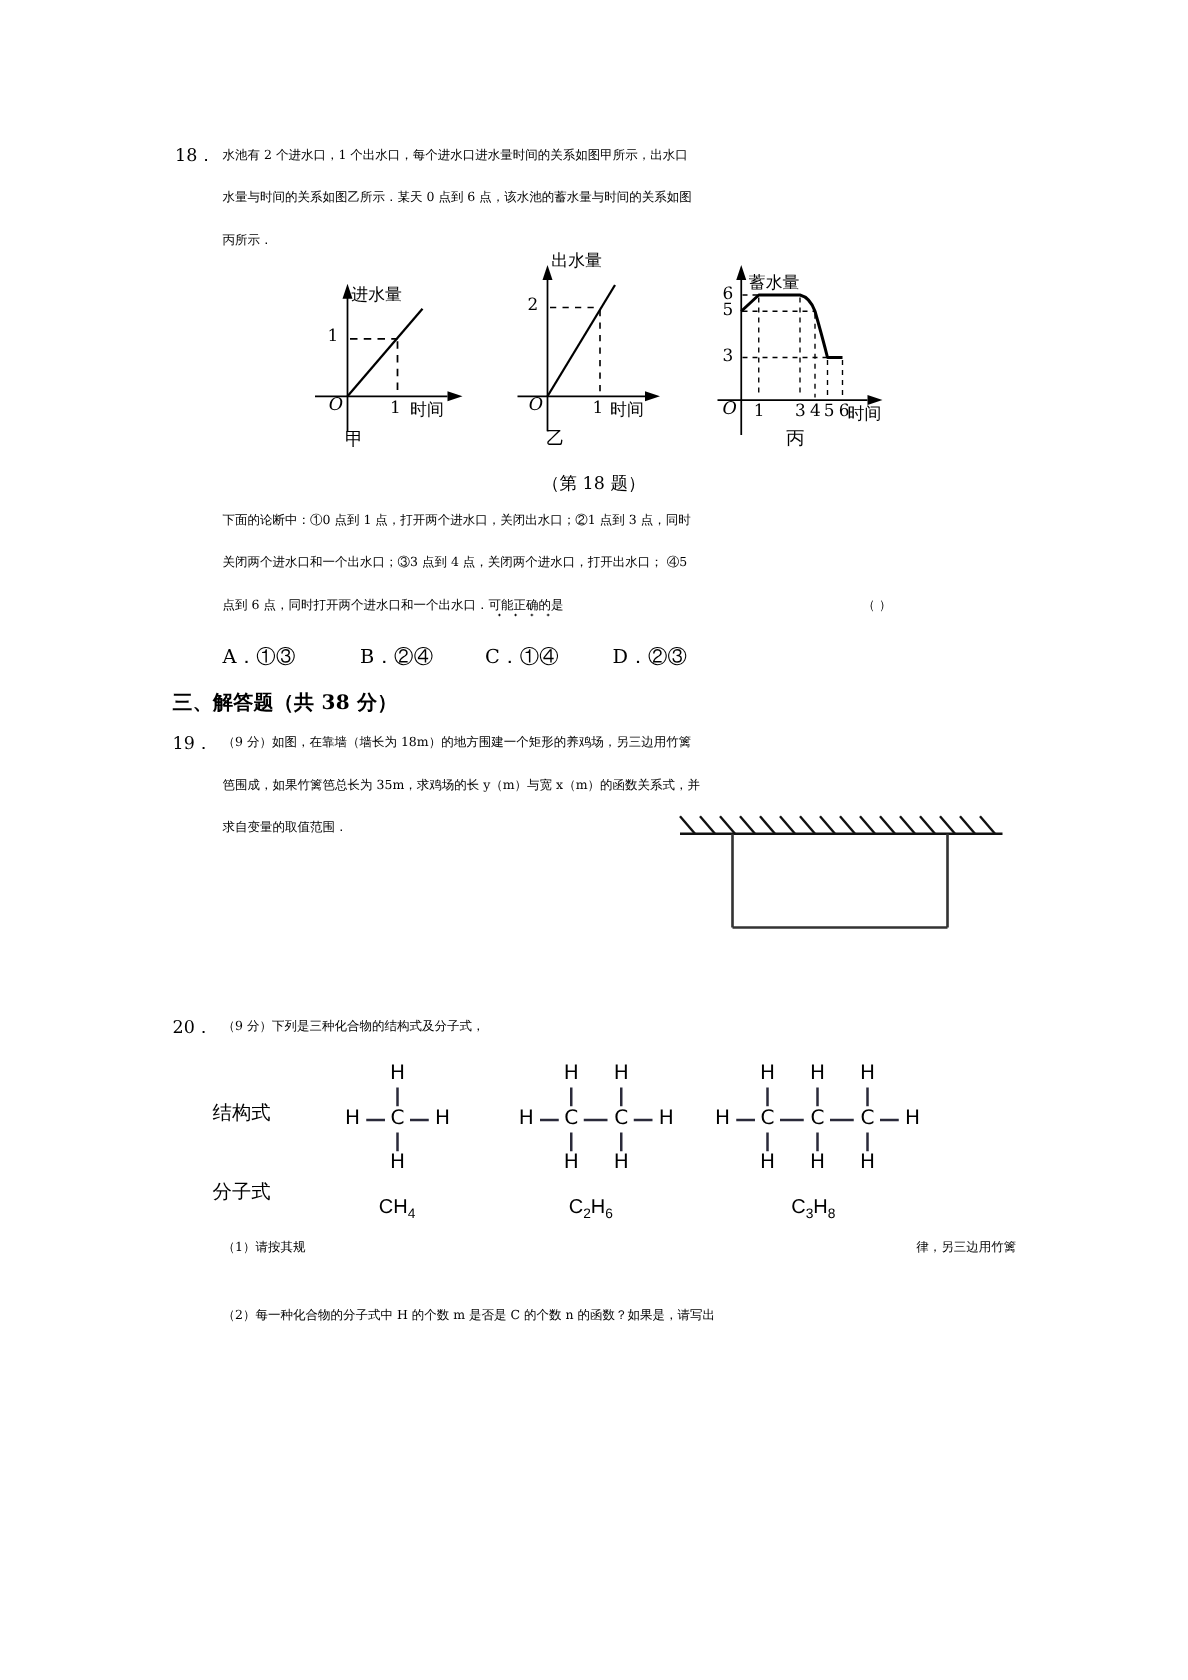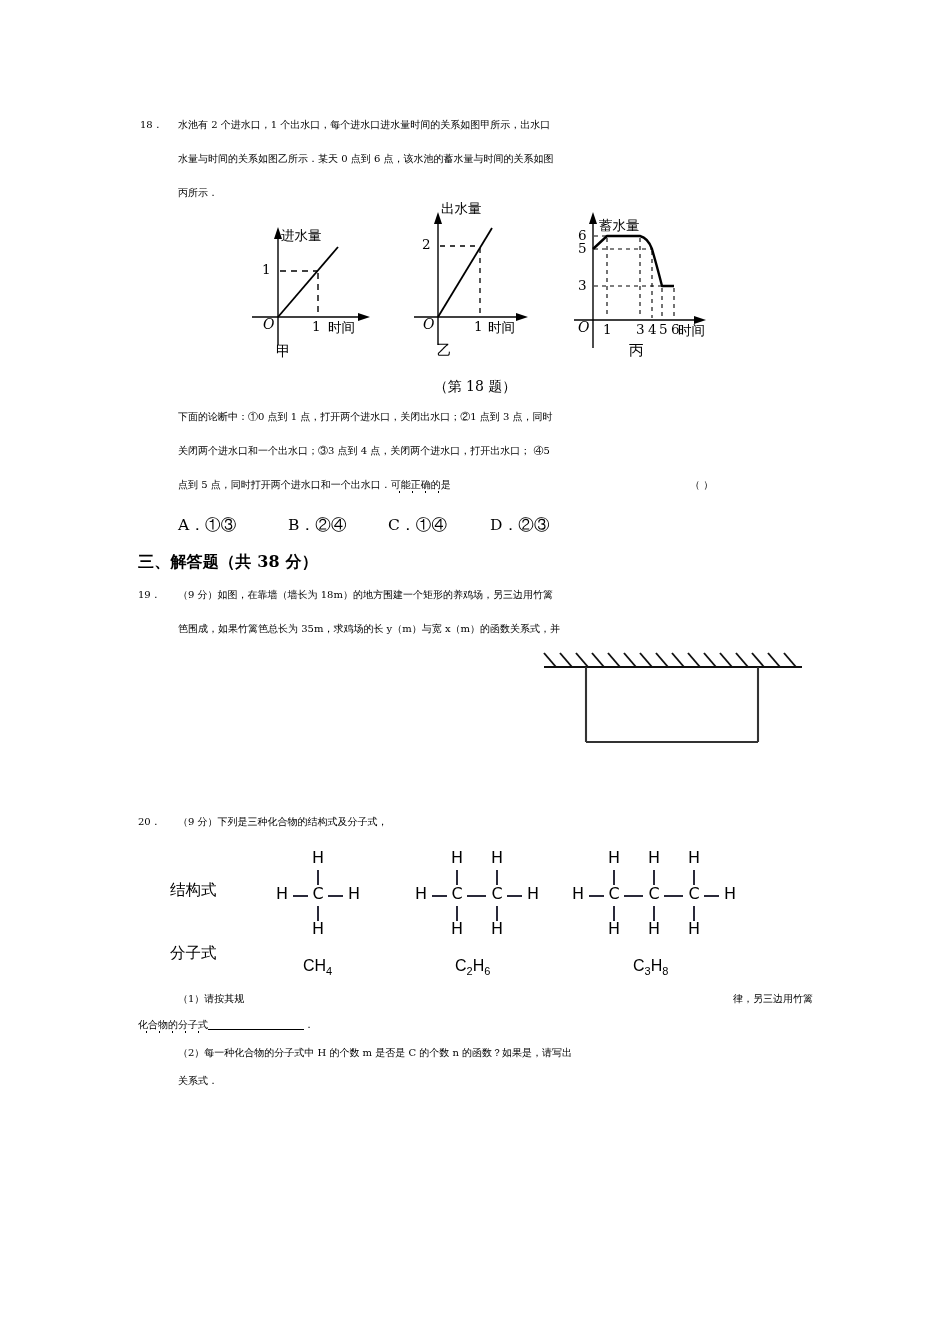--- a/index.html
+++ b/index.html
@@ -23,21 +23,21 @@
   }
   
   .blk {
     position: absolute;
     font-size: 15.5px;
     line-height: 34px;
     letter-spacing: 0.2px;
   }
   .q-num {
     position: absolute;
-    font-size: 10px;
+    font-size: 14px;
     line-height: 34px;
   }
   .indent-body {
     position: absolute;
     font-size: 10px;
     line-height: 34px;
   }
   .bold {
     font-weight: bold;
   }
@@ -207,21 +207,21 @@
     <span class="tick-lbl" style="left:99px; top:123px;">6</span>
     <span class="origin-lbl" style="left:6px; top:121px;">O</span>
     <span class="fig-name" style="left:57px; top:143px;">丙</span>
   </div>
 
   <div class="caption" style="left:380px; top:378px; width:190px;">（第 18 题）</div>
 
   <div class="indent-body" style="left:178px; top:400px; width:665px;">下面的论断中：①0 点到 1 点，打开两个进水口，关闭出水口；②1 点到 3 点，同时</div>
   <div class="indent-body" style="left:178px; top:434px; width:665px;">关闭两个进水口和一个出水口；③3 点到 4 点，关闭两个进水口，打开出水口；  ④5</div>
   <div class="indent-body" style="left:178px; top:468px;">
-    <span>点到 5 点，同时打开两个进水口和一个出水口．</span><span class="dotted-em">可能正确的是</span>
+    <span>点到 6 点，同时打开两个进水口和一个出水口．</span><span class="dotted-em">可能正确的是</span>
   </div>
   <div class="indent-body" style="left:690px; top:468px;">（    ）</div>
 
   <div class="blk" style="left:178px; top:508px;">
     <span>A．</span><span>①③</span>
   </div>
   <div class="blk" style="left:288px; top:508px;">
     <span>B．</span><span>②④</span>
   </div>
   <div class="blk" style="left:388px; top:508px;">
@@ -229,20 +229,21 @@
   </div>
   <div class="blk" style="left:490px; top:508px;">
     <span>D．</span><span>②③</span>
   </div>
 
   <div class="blk bold" style="left:138px; top:545px; font-size:16px;">三、解答题（共 38 分）</div>
 
   <div class="q-num" style="left:138px; top:578px;">19．</div>
   <div class="indent-body" style="left:178px; top:578px; width:668px;">（9 分）如图，在靠墙（墙长为 18m）的地方围建一个矩形的养鸡场，另三边用竹篱</div>
   <div class="indent-body" style="left:178px; top:612px; width:668px;">笆围成，如果竹篱笆总长为 35m，求鸡场的长 y（m）与宽 x（m）的函数关系式，并</div>
+  <div class="indent-body" style="left:178px; top:646px; width:668px;">求自变量的取值范围．</div>
 
   <div class="wall-fig" style="left:530px; top:645px; width:290px; height:115px;">
     <svg width="290" height="115" viewBox="0 0 290 115">
 
       <g stroke="#111" stroke-width="1.9">
         <line x1="14" y1="8" x2="26" y2="22"></line>
         <line x1="30" y1="8" x2="42" y2="22"></line>
         <line x1="46" y1="8" x2="58" y2="22"></line>
         <line x1="62" y1="8" x2="74" y2="22"></line>
         <line x1="78" y1="8" x2="90" y2="22"></line>
@@ -331,20 +332,16 @@
     <span class="atom" style="left:26px; top:71px;">H</span>
     <span class="atom" style="left:66px; top:71px;">H</span>
     <span class="atom" style="left:106px; top:71px;">H</span>
   </div>
   <div class="formula" style="left:633px; top:957px;">
     <span>C</span><sub>3</sub><span>H</span><sub>8</sub>
   </div>
 
   <div class="indent-body" style="left:178px; top:982px;">（1）请按其规</div>
   <div class="indent-body" style="left:733px; top:982px;">律，另三边用竹篱</div>
-  <div class="indent-body" style="left:138px; top:1008px;">
-    <span class="dotted-em">化合物的分子式</span><span class="underline-blank"></span><span>．</span>
-  </div>
 
   <div class="indent-body" style="left:178px; top:1036px; width:668px;">（2）每一种化合物的分子式中 H 的个数 m 是否是 C 的个数 n 的函数？如果是，请写出</div>
-  <div class="indent-body" style="left:178px; top:1064px; width:668px;">关系式．</div>
 
 </div>
 
 </body></html>

